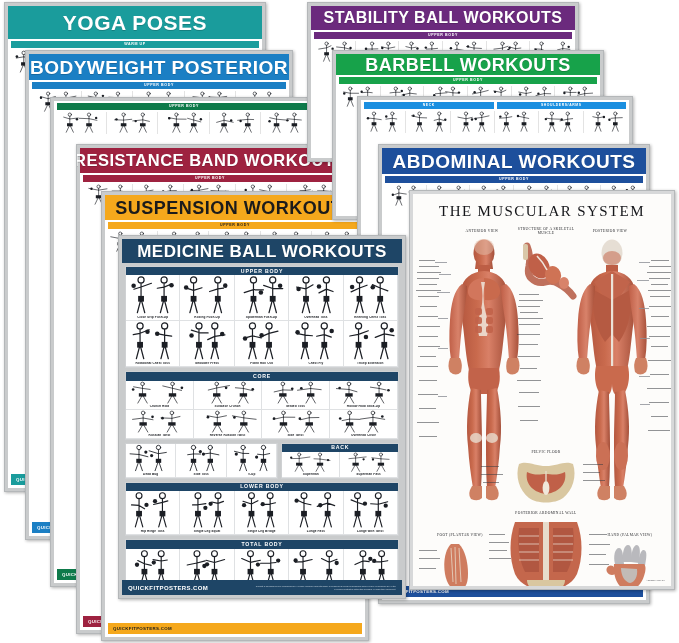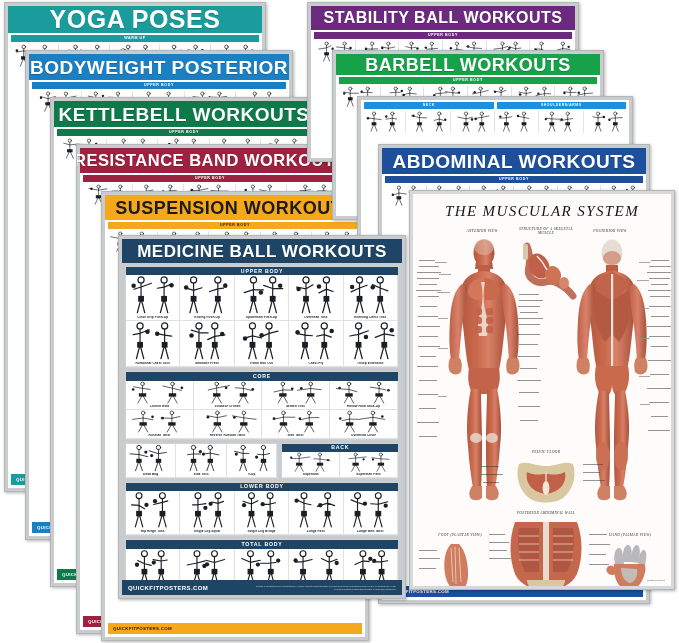--- a/index.html
+++ b/index.html
@@ -119,21 +119,21 @@
   }
   .mb-foot .brand { color:#fff; font-size:6px; font-weight:700; letter-spacing:.4px; }
   .mb-foot .disc { color:#cfd9e2; font-size:2.2px; line-height:1.15; text-align:right; max-width:150px; }
 
   
   .split { display:flex; gap:3px; }
   .split > .mb-section { flex:1 1 0; display:flex; flex-direction:column; }
   .split > .mb-section .mb-grid { flex:1 1 auto; }
 
   
-  #anat { z-index: 60; background:#d7d8d9;font-style:italic; }
+  #anat { z-index: 60; background:#d7d8d9; }
   #anat .anat-inner { background:#fdfcfa; flex:1 1 auto; position:relative; overflow:hidden; }
   .anat-title {
     text-align:center; font-family:"Liberation Serif", serif;
     font-size:15px; letter-spacing:1.4px; color:#15161a; margin-top:9px;
   }
   .anat-sub {
     position:absolute; font-family:"Liberation Serif", serif;
     font-size:3.6px; letter-spacing:.35px; color:#2a2b2f; text-align:center;
     white-space:nowrap;
   }
@@ -142,21 +142,21 @@
   .figure { position:absolute; }
   .lbl-noise { position:absolute; background:#3a3c42; opacity:.55; height:.7px; }
   .lead { position:absolute; background:#8d9097; height:.4px; opacity:.8; }
 </style>
 </head>
 <body>
 
 <div id="stage">
 
   <div class="poster" style="left:4px; top:2px; width:262px; height:490px; z-index:1;">
-    <div class="ptitle" style="background:#1a9c9c; height:27px; font-size:25px;">YOGA POSES</div>
+    <div class="ptitle" style="background:#1a9c9c; height:33px; font-size:21px;">YOGA POSES</div>
     <div class="poster-inner">
       <div class="subband" style="background:#1a9c9c; height:7px; font-size:3.6px; margin:2px 3px 0 3px;">WARM UP</div>
       <div class="figrow" style="height:28px;">
         <div class="figcell">
             <svg width="49" height="24" viewBox="0 0 49 24" style="position: absolute; left: 0px; top: 0px;">
               <g stroke="#1b1e24" stroke-width="0.7058823529411765" fill="none" stroke-linecap="round">
                 <circle cx="13.760083164982536" cy="2.88" r="1.7999999999999998"></circle>
                 <path d="M13.760083164982536 4.68 L13.760083164982536 13.919999999999998 M13.760083164982536 6.833608646445726 L6.291038821149169 8.038743612113755 M13.760083164982536 6.833608646445726 L22.24111255793884 8.678308126571732 M13.760083164982536 13.919999999999998 L10.330083164982536 22.080000000000002 M13.760083164982536 13.919999999999998 L17.190083164982536 22.080000000000002"></path>
                 <rect x="11.065083164982536" y="12.239999999999998" width="5.39" height="3.3600000000000003" fill="#1b1e24" stroke="none"></rect>
                 <circle cx="6.900083164982536" cy="6.588026233663795" r="1.32" fill="#1b1e24" stroke="none"></circle>
@@ -304,21 +304,20 @@
               </g>
             </svg>
           </div>
       </div>
       <div class="body-fill"></div>
       <div class="footbar" style="background:#1b7fc4; height:11px; font-size:4.4px; margin:0 3px 3px 3px;">QUICKFITPOSTERS.COM</div>
     </div>
   </div>
 
   <div class="poster" style="left:50px; top:97px; width:268px; height:490px; z-index:3;">
-    <div class="ptitle" style="background:#0e7a4a; height:26px; font-size:19px;">KETTLEBELL WORKOUTS</div>
     <div class="poster-inner">
       <div class="subband" style="background:#0e7a4a; height:7px; font-size:3.6px; margin:2px 3px 0 3px;">UPPER BODY</div>
       <div class="figrow" style="height:26px;">
         <div class="figcell">
             <svg width="51" height="22" viewBox="0 0 51 22" style="position: absolute; left: 0px; top: 0px;">
               <g stroke="#1b1e24" stroke-width="0.6470588235294118" fill="none" stroke-linecap="round">
                 <circle cx="13.80921264829543" cy="2.6399999999999997" r="1.65"></circle>
                 <path d="M13.80921264829543 4.289999999999999 L13.80921264829543 12.76 M13.80921264829543 6.934494803312465 L7.7109828044525255 5.129849789687363 M13.80921264829543 6.934494803312465 L22.190901235701006 5.9828278646351905 M13.80921264829543 12.76 L10.23921264829543 20.240000000000002 M13.80921264829543 12.76 L17.37921264829543 20.240000000000002"></path>
                 <rect x="11.00421264829543" y="11.219999999999999" width="5.61" height="3.08" fill="#1b1e24" stroke="none"></rect>
                 <circle cx="20.94921264829543" cy="7.33481857685131" r="1.21" fill="#1b1e24" stroke="none"></circle>

